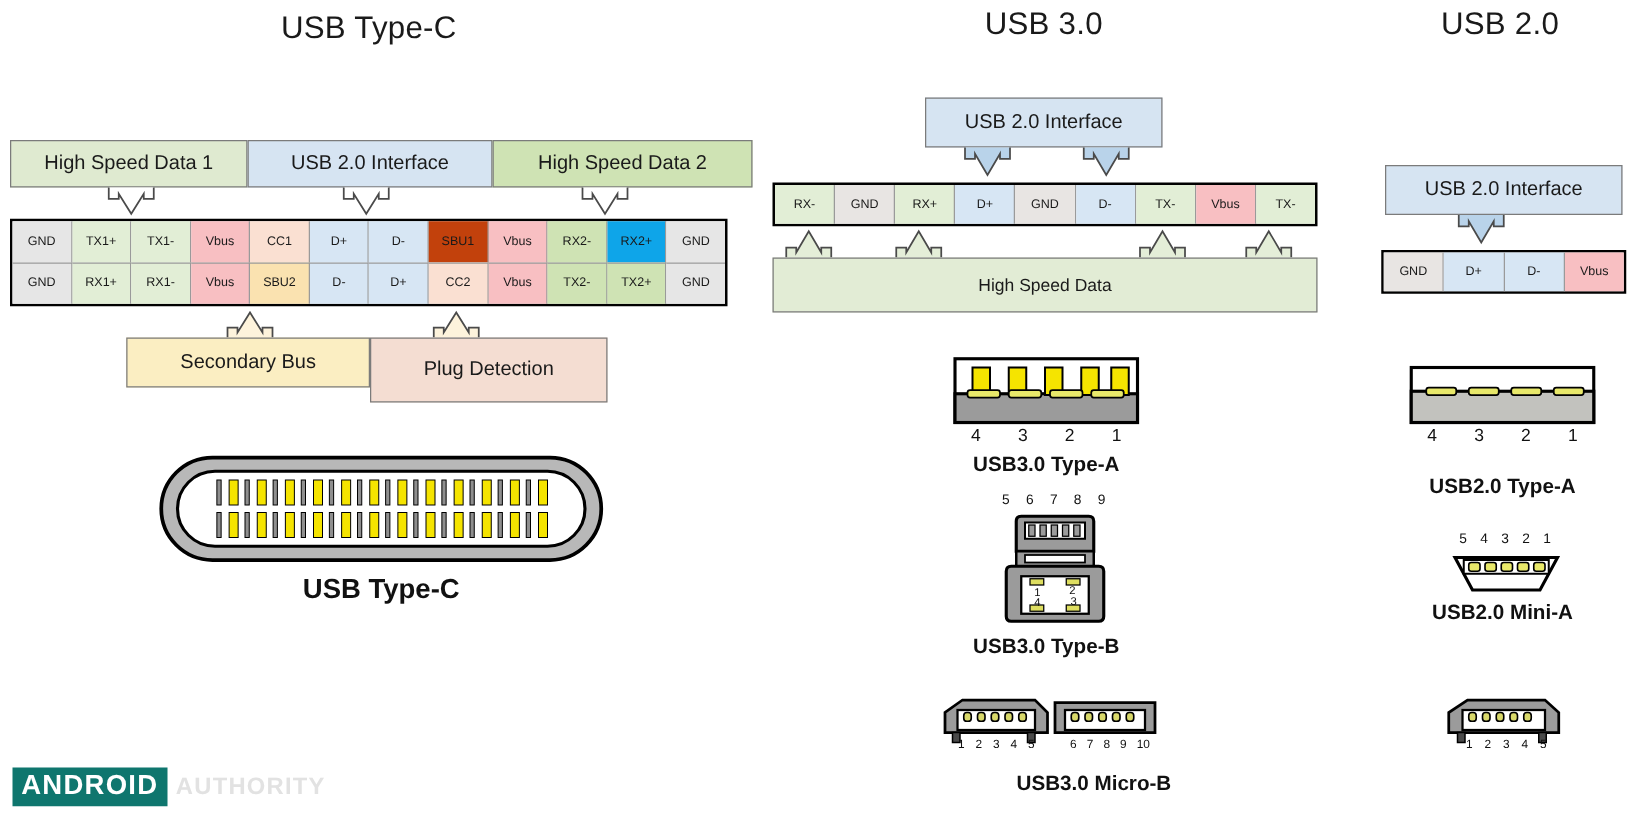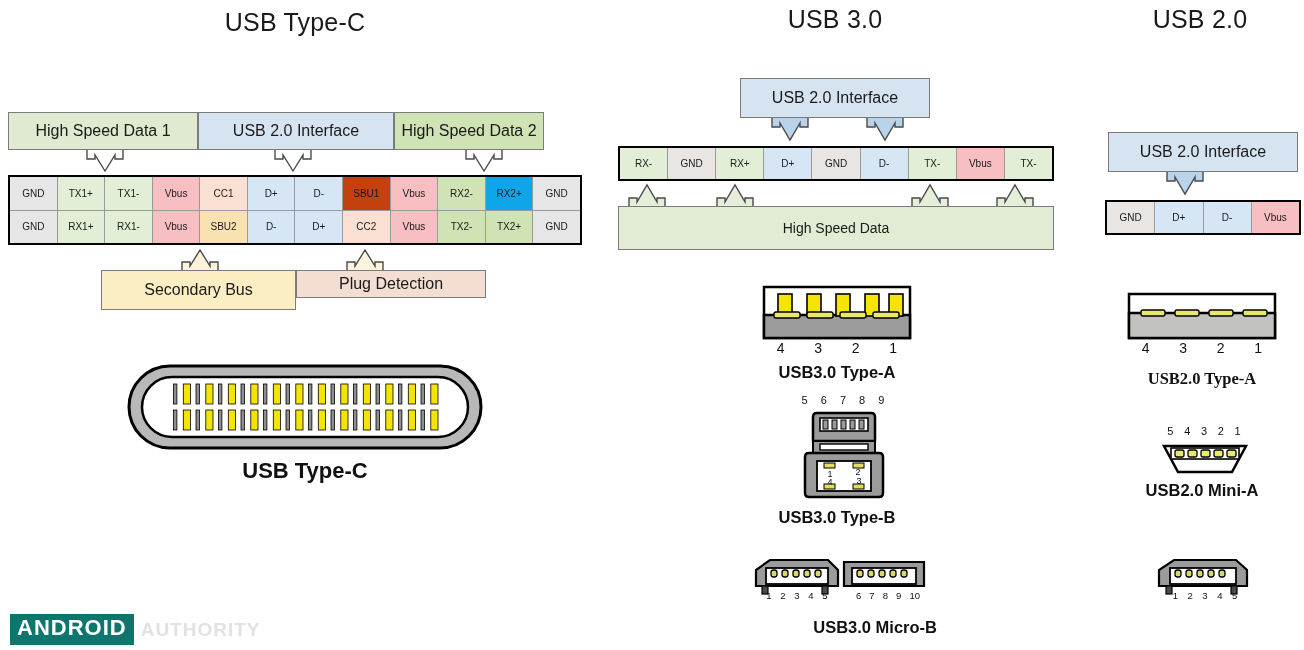--- a/index.html
+++ b/index.html
@@ -96,21 +96,21 @@
   <div class="abs col-title" style="left:130px; top:8px; width:330px;">USB Type-C</div>
   <div class="abs col-title" style="left:700px; top:5px; width:270px;">USB 3.0</div>
   <div class="abs col-title" style="left:1090px; top:5px; width:220px;">USB 2.0</div>
 
   <div class="abs gbox" id="tc-g0" style="left: 8px; top: 112px; width: 190px; height: 38px; background: rgb(223, 234, 208);">
     <span>High Speed Data 1</span>
   </div>
   <div class="abs gbox" id="tc-g1" style="left: 198px; top: 112px; width: 196px; height: 38px; background: rgb(214, 228, 242);">
     <span>USB 2.0 Interface</span>
   </div>
-  <div class="abs gbox" id="tc-g2" style="left: 394px; top: 112px; width: 150px; height: 38px; background: rgb(207, 227, 180);">
+  <div class="abs gbox" id="tc-g2" style="left: 394px; top: 112px; width: 208px; height: 38px; background: rgb(207, 227, 180);">
     <span>High Speed Data 2</span>
   </div>
 
   <div class="abs arrow" style="left:85px; top:149px;">
     <svg width="40" height="30" viewBox="0 0 40 30">
       <path d="M2,1 L2,10 L10,10 L10,6 L20,22 L30,6 L30,10 L38,10 L38,1" fill="#ffffff" stroke="#4a4a4a" stroke-width="1.4" stroke-linejoin="miter"></path>
     </svg>
   </div>
   <div class="abs arrow" style="left:273px; top:149px;">
     <svg width="40" height="30" viewBox="0 0 40 30">
@@ -161,21 +161,21 @@
   </div>
   <div class="abs arrow" style="left:345px; top:245px;">
     <svg width="40" height="26" viewBox="0 0 40 26">
       <path d="M2,25 L2,17 L10,17 L10,21 L20,5 L30,21 L30,17 L38,17 L38,25" fill="#fdf3dc" stroke="#4a4a4a" stroke-width="1.4" stroke-linejoin="miter"></path>
     </svg>
   </div>
 
   <div class="abs gbox" id="tc-l0" style="left: 101px; top: 270px; width: 195px; height: 40px; background: rgb(251, 238, 194);">
     <span>Secondary Bus</span>
   </div>
-  <div class="abs gbox" id="tc-l1" style="left: 296px; top: 270px; width: 190px; height: 28px; background: rgb(244, 221, 210);">
+  <div class="abs gbox" id="tc-l1" style="left: 296px; top: 270px; width: 190px; height: 52px; background: rgb(244, 221, 210);">
     <span>Plug Detection</span>
   </div>
 
   <div class="abs" style="left:125px; top:362px;">
     <svg width="360" height="90" viewBox="0 0 360 90">
 
       <rect x="4" y="4" width="352" height="82" rx="41" ry="41" fill="#b8b8b8" stroke="#000" stroke-width="3"></rect>
 
       <rect x="17" y="15" width="326" height="60" rx="30" ry="30" fill="#ffffff" stroke="#000" stroke-width="2.5"></rect>
 
@@ -432,21 +432,21 @@
           <rect x="116" y="18" width="24" height="6" rx="2" fill="#e8e86a" stroke="#000" stroke-width="1.4"></rect>
         </g>
     </svg>
   </div>
   <div class="abs" id="u20a-nums" style="left: 1127px; top: 340px; width: 150px; height: 18px; display: flex; justify-content: space-around;">
       <span class="pinnum ">4</span>
       <span class="pinnum ">3</span>
       <span class="pinnum ">2</span>
       <span class="pinnum ">1</span>
     </div>
-  <div class="abs conn-label" style="left:1102px; top:369px; width:200px;font-family:Liberation Serif, serif;">USB2.0 Type-A</div>
+  <div class="abs conn-label" style="left:1102px; top:380px; width:200px;">USB2.0 Type-A</div>
 
   <div class="abs" id="u20mini-nums" style="left: 1162px; top: 425px; width: 84px; height: 16px; display: flex; justify-content: space-around;">
       <span class="pinnum small">5</span>
       <span class="pinnum small">4</span>
       <span class="pinnum small">3</span>
       <span class="pinnum small">2</span>
       <span class="pinnum small">1</span>
     </div>
   <div class="abs" style="left:1160px; top:443px;">
     <svg width="90" height="32" viewBox="0 0 90 32">

